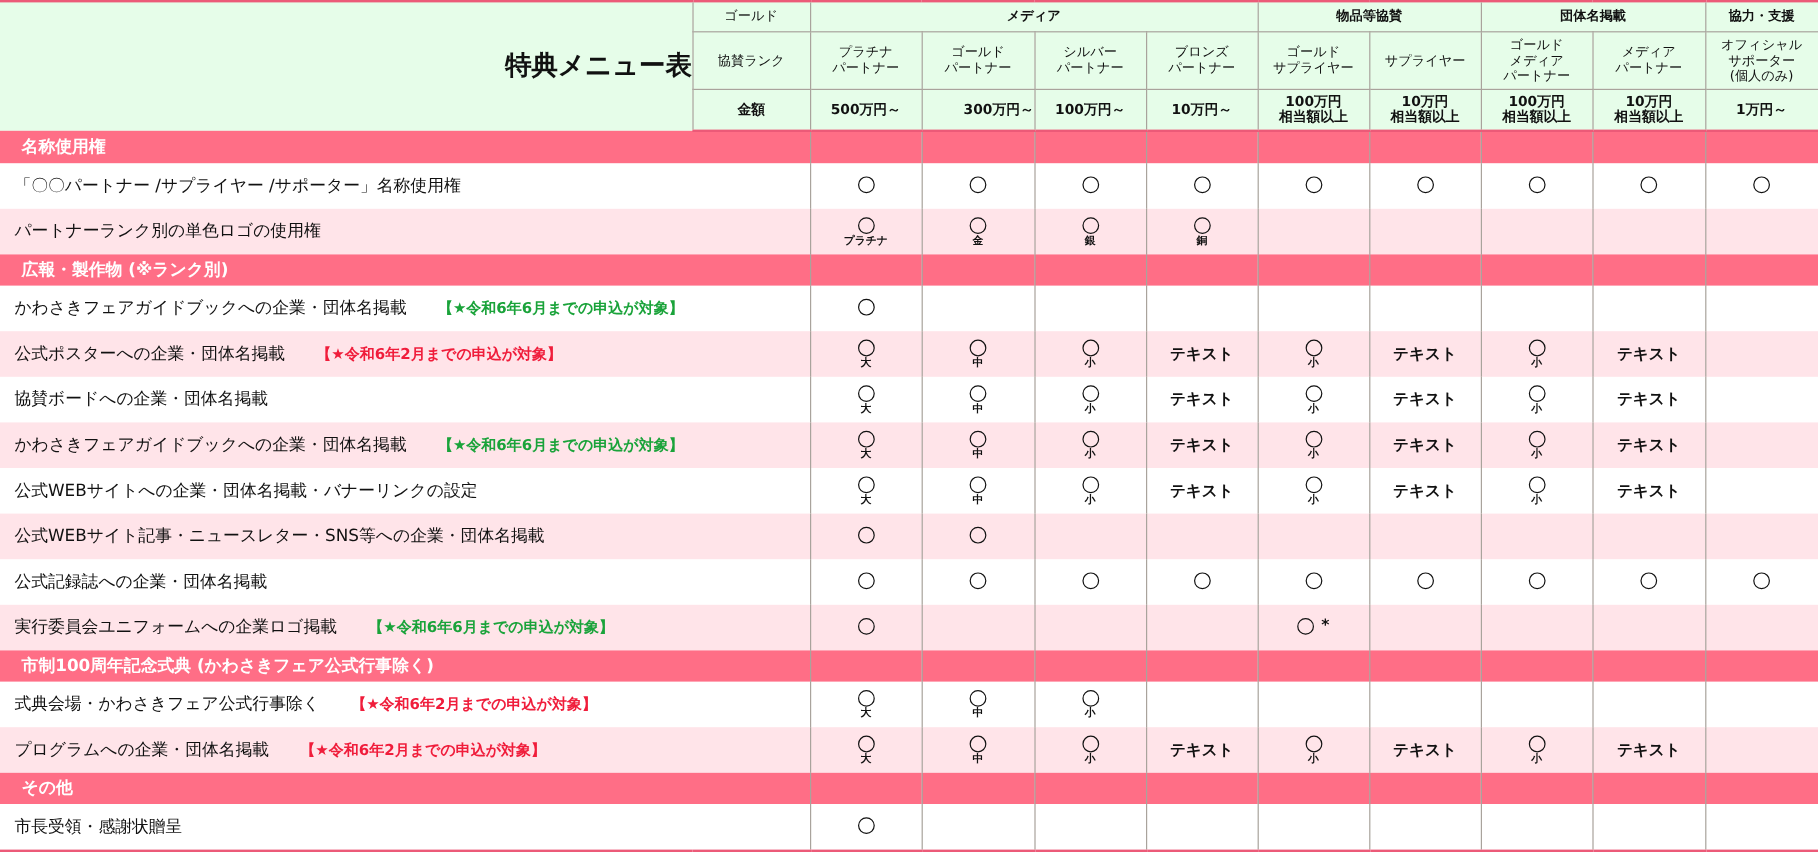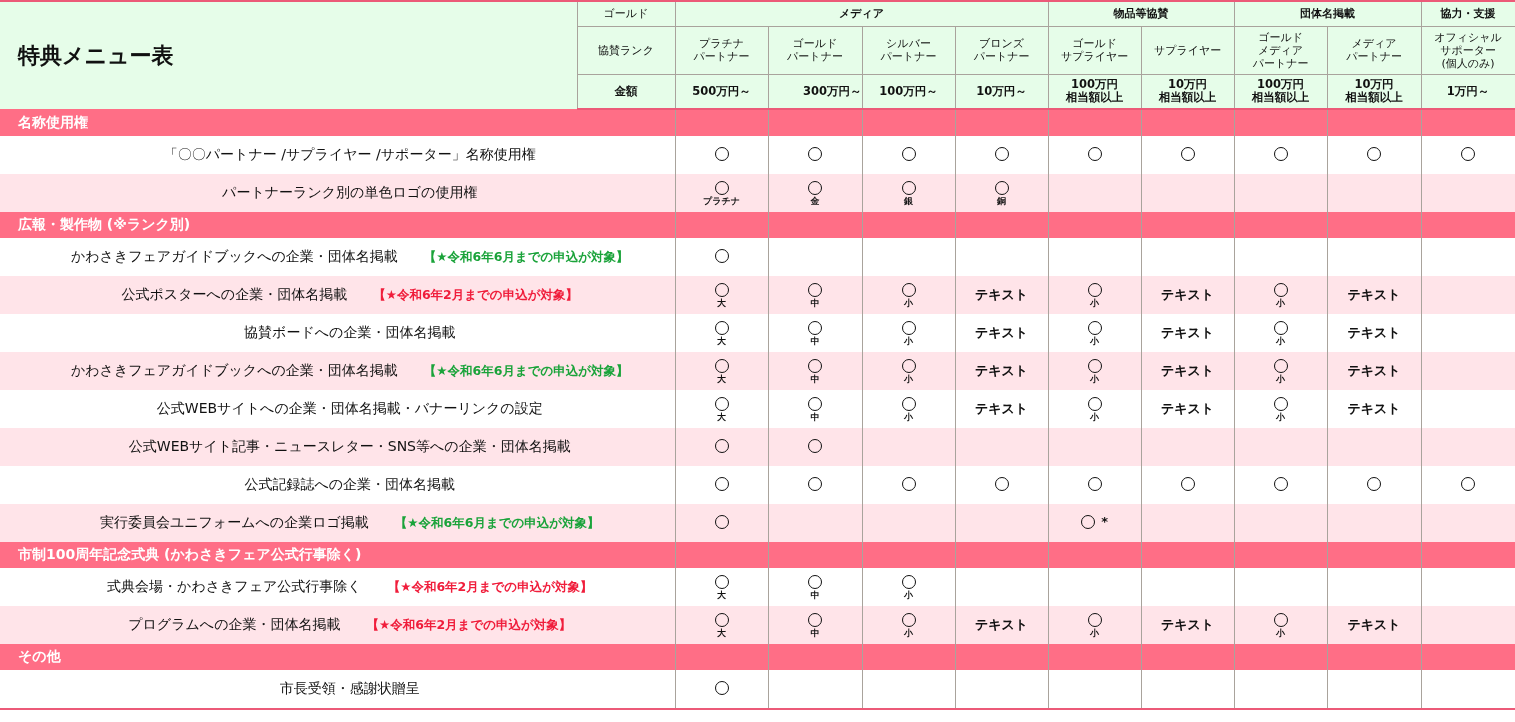--- a/index.html
+++ b/index.html
@@ -1,28 +1,28 @@
 <!DOCTYPE html>
 <html><head>
 <meta charset="utf-8">
 <style>
   html, body { margin: 0; padding: 0; background: #ffffff; }
   body { width: 1515px; height: 722px; overflow: hidden; font-family: "DejaVu Sans", "Liberation Sans", sans-serif; color: #111; }
   table { border-collapse: collapse; table-layout: fixed; width: 1515px; }
   td { padding: 0; text-align: center; vertical-align: middle; }
   .hdr td { background: #e6fde9; border-left: 1px solid #a9a39c; border-right: 1px solid #a9a39c; border-bottom: 1px solid #a9a39c; font-size: 11px; line-height: 13px; }
-  .hdr td.title { border-left: none; text-align: left; padding-left: 18px; font-size: 22px; font-weight: bold; border-bottom: none; }
+  .hdr td.title { border-left: none; text-align: right; padding-left: 18px; font-size: 22px; font-weight: bold; border-bottom: none; }
   .hdr-top td { border-top: 2px solid #ec5a78; }
   .hdr-last td { border-bottom: 2px solid #ec5a78; font-weight: bold; font-size: 11.5px; }
   .hdr .grp { font-weight: bold; }
   .hdr .rank { font-weight: normal; }
   .sec td { background: #ff6e86; height: 26px; border-left: 1px solid #a9a39c; }
   .sec td.label { text-align: left; padding-left: 18px; color: #fff; font-weight: bold; font-size: 14px; border-left: none; }
   .row td { height: 38px; border-left: 1px solid #a9a39c; font-size: 11.5px; }
-  .row td.label { text-align: center; padding-left: 25px; font-size: 14px; border-left: none; white-space: nowrap; }
+  .row td.label { text-align: left; padding-left: 12px; font-size: 14px; border-left: none; white-space: nowrap; }
   .row.alt td { background: #ffe4e9; }
   .row.last td { border-bottom: 2px solid #ec5a78; }
   .note-green { color: #1aa33a; font-weight: bold; font-size: 12.5px; margin-left: 26px; }
   .note-red { color: #f01d3b; font-weight: bold; font-size: 12.5px; margin-left: 26px; }
   .mark { display: inline-flex; flex-direction: column; align-items: center; line-height: 1; }
   .circle { display: inline-block; width: 14px; height: 14px; border: 1.4px solid #111; border-radius: 50%; box-sizing: border-box; }
   .sub { font-size: 9px; margin-top: 2px; font-weight: bold; }
   .star { font-size: 13px; margin-left: 6px; font-weight: bold; }
   .text-cell { font-size: 13px; font-weight: bold; }
 </style>

